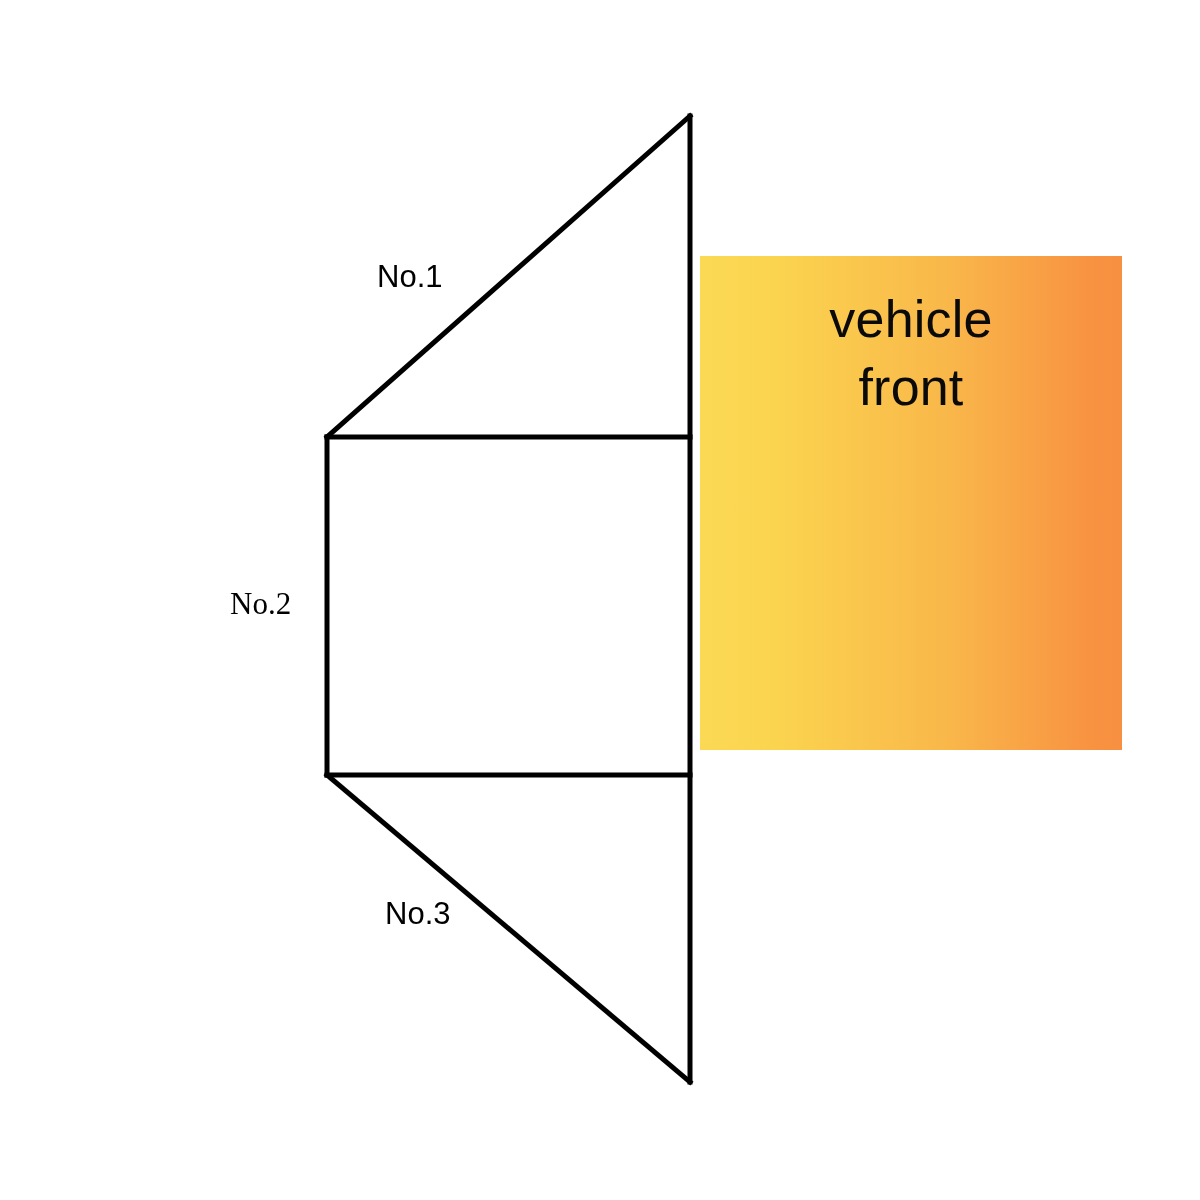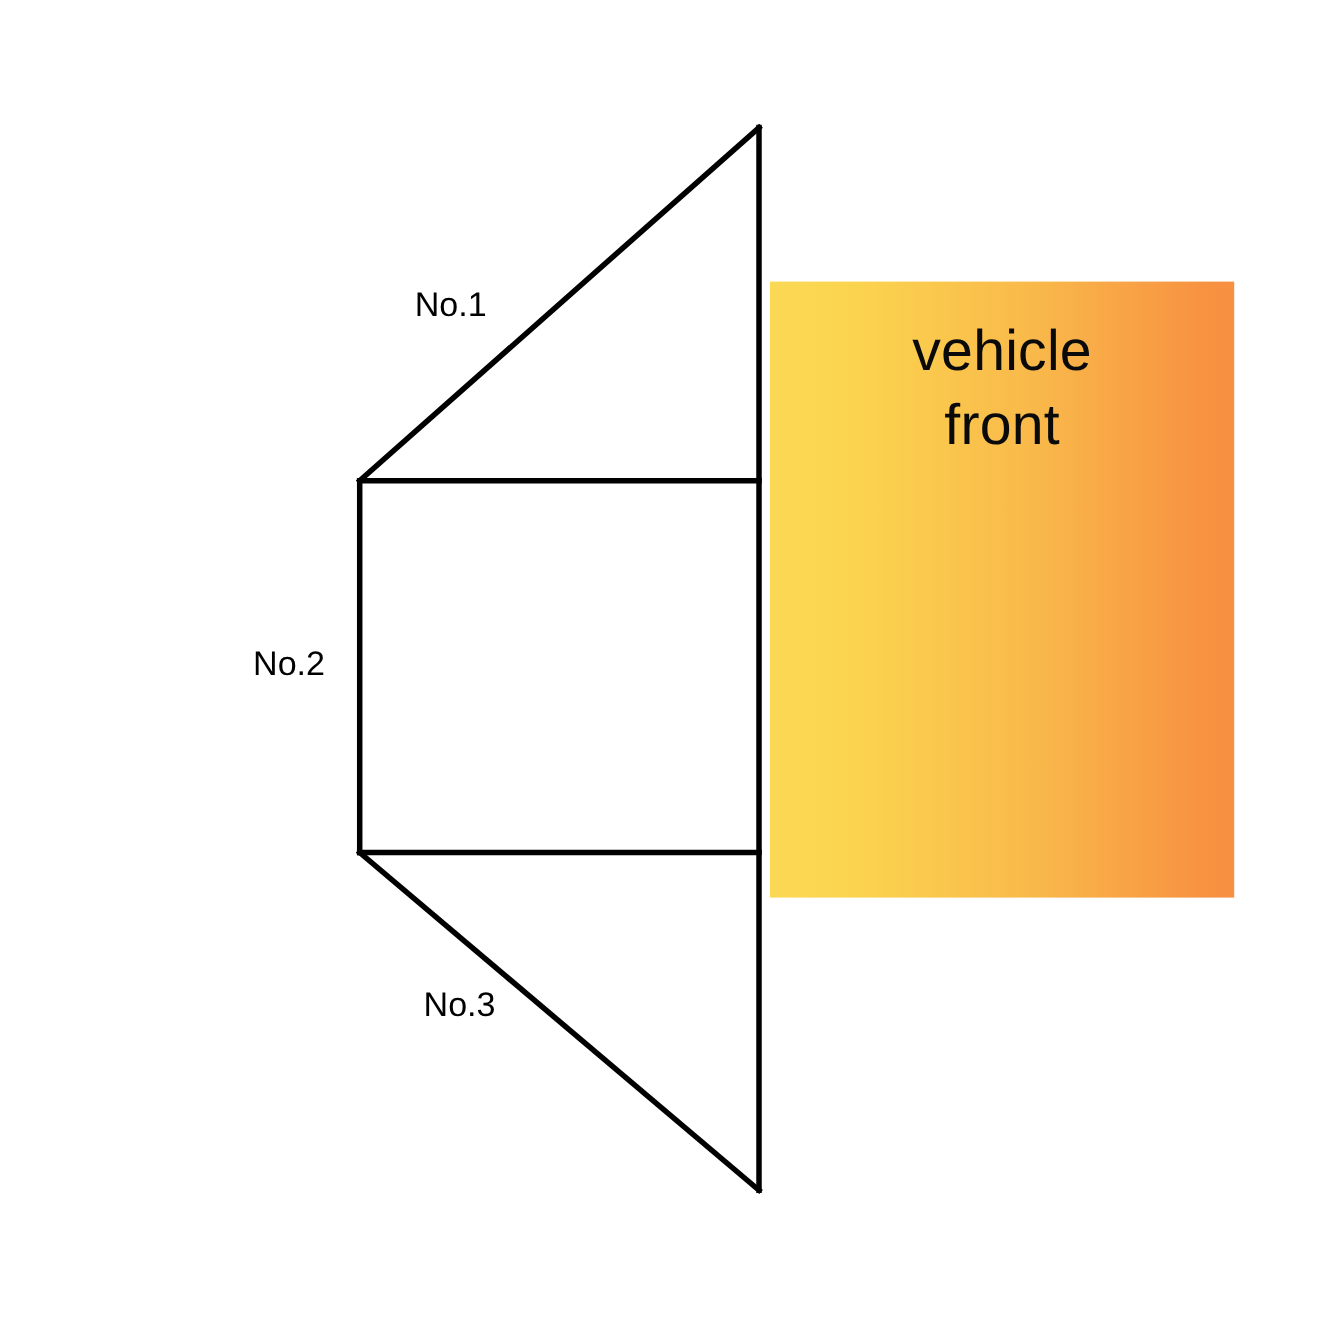--- a/index.html
+++ b/index.html
@@ -24,21 +24,21 @@
     width: 1200px;
     height: 1200px;
   }
 
   
   .vehicle-panel {
     position: absolute;
     left: 700px;
     top: 256px;
     width: 422px;
-    height: 560px;
+    height: 494px;
     background: linear-gradient(to right, #fbd955 0%, #fbd44f 18%, #f9b84a 58%, #f89342 92%, #f79040 100%);
     box-sizing: border-box;
   }
 
   .vehicle-panel-label {
     position: absolute;
     left: 0;
     top: 30px;
     width: 100%;
     text-align: center;
@@ -61,21 +61,21 @@
 
   .zone-label {
     position: absolute;
     font-size: 31px;
     line-height: 1;
     color: #000000;
     white-space: nowrap;
   }
 
   #label-no1 { left: 377px; top: 261px; }
-  #label-no2 { left: 230px; top: 588px; }
+  #label-no2 { left: 230px; top: 588px; font-family: Liberation Serif, serif; }
   #label-no3 { left: 385px; top: 898px; }
 </style>
 </head>
 <body>
 
 <div id="diagram-root">
 
   <div class="vehicle-panel">
     <div class="vehicle-panel-label">vehicle
 front</div>

